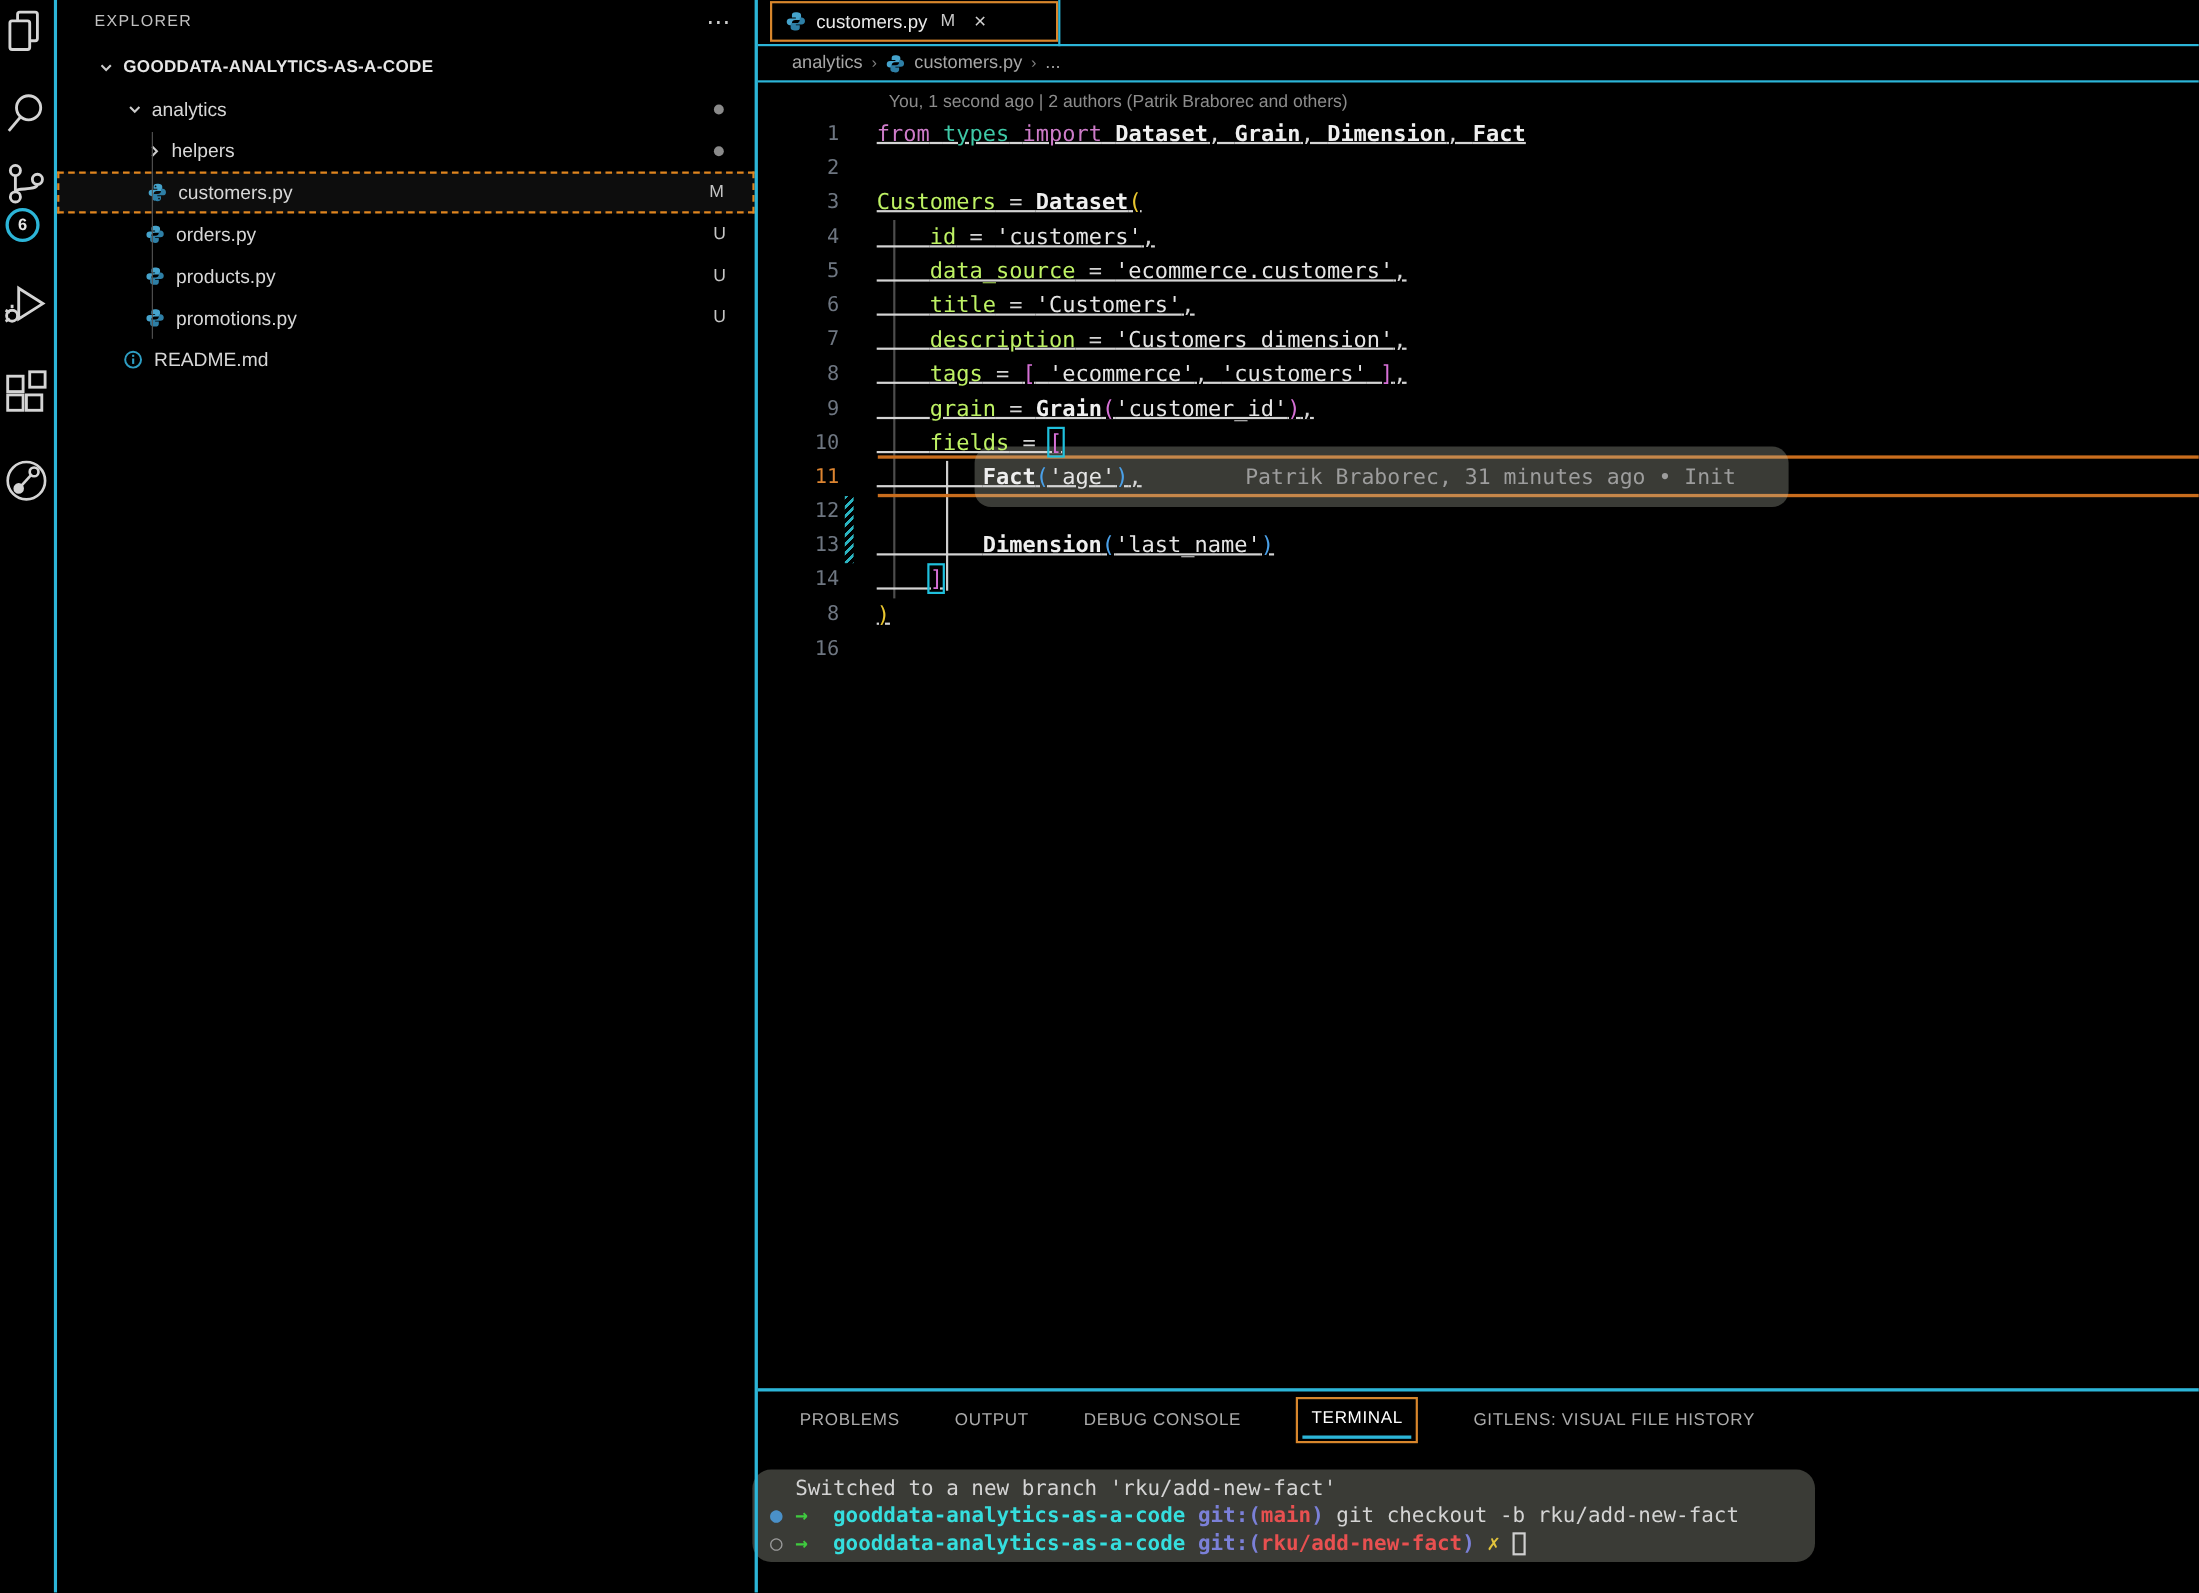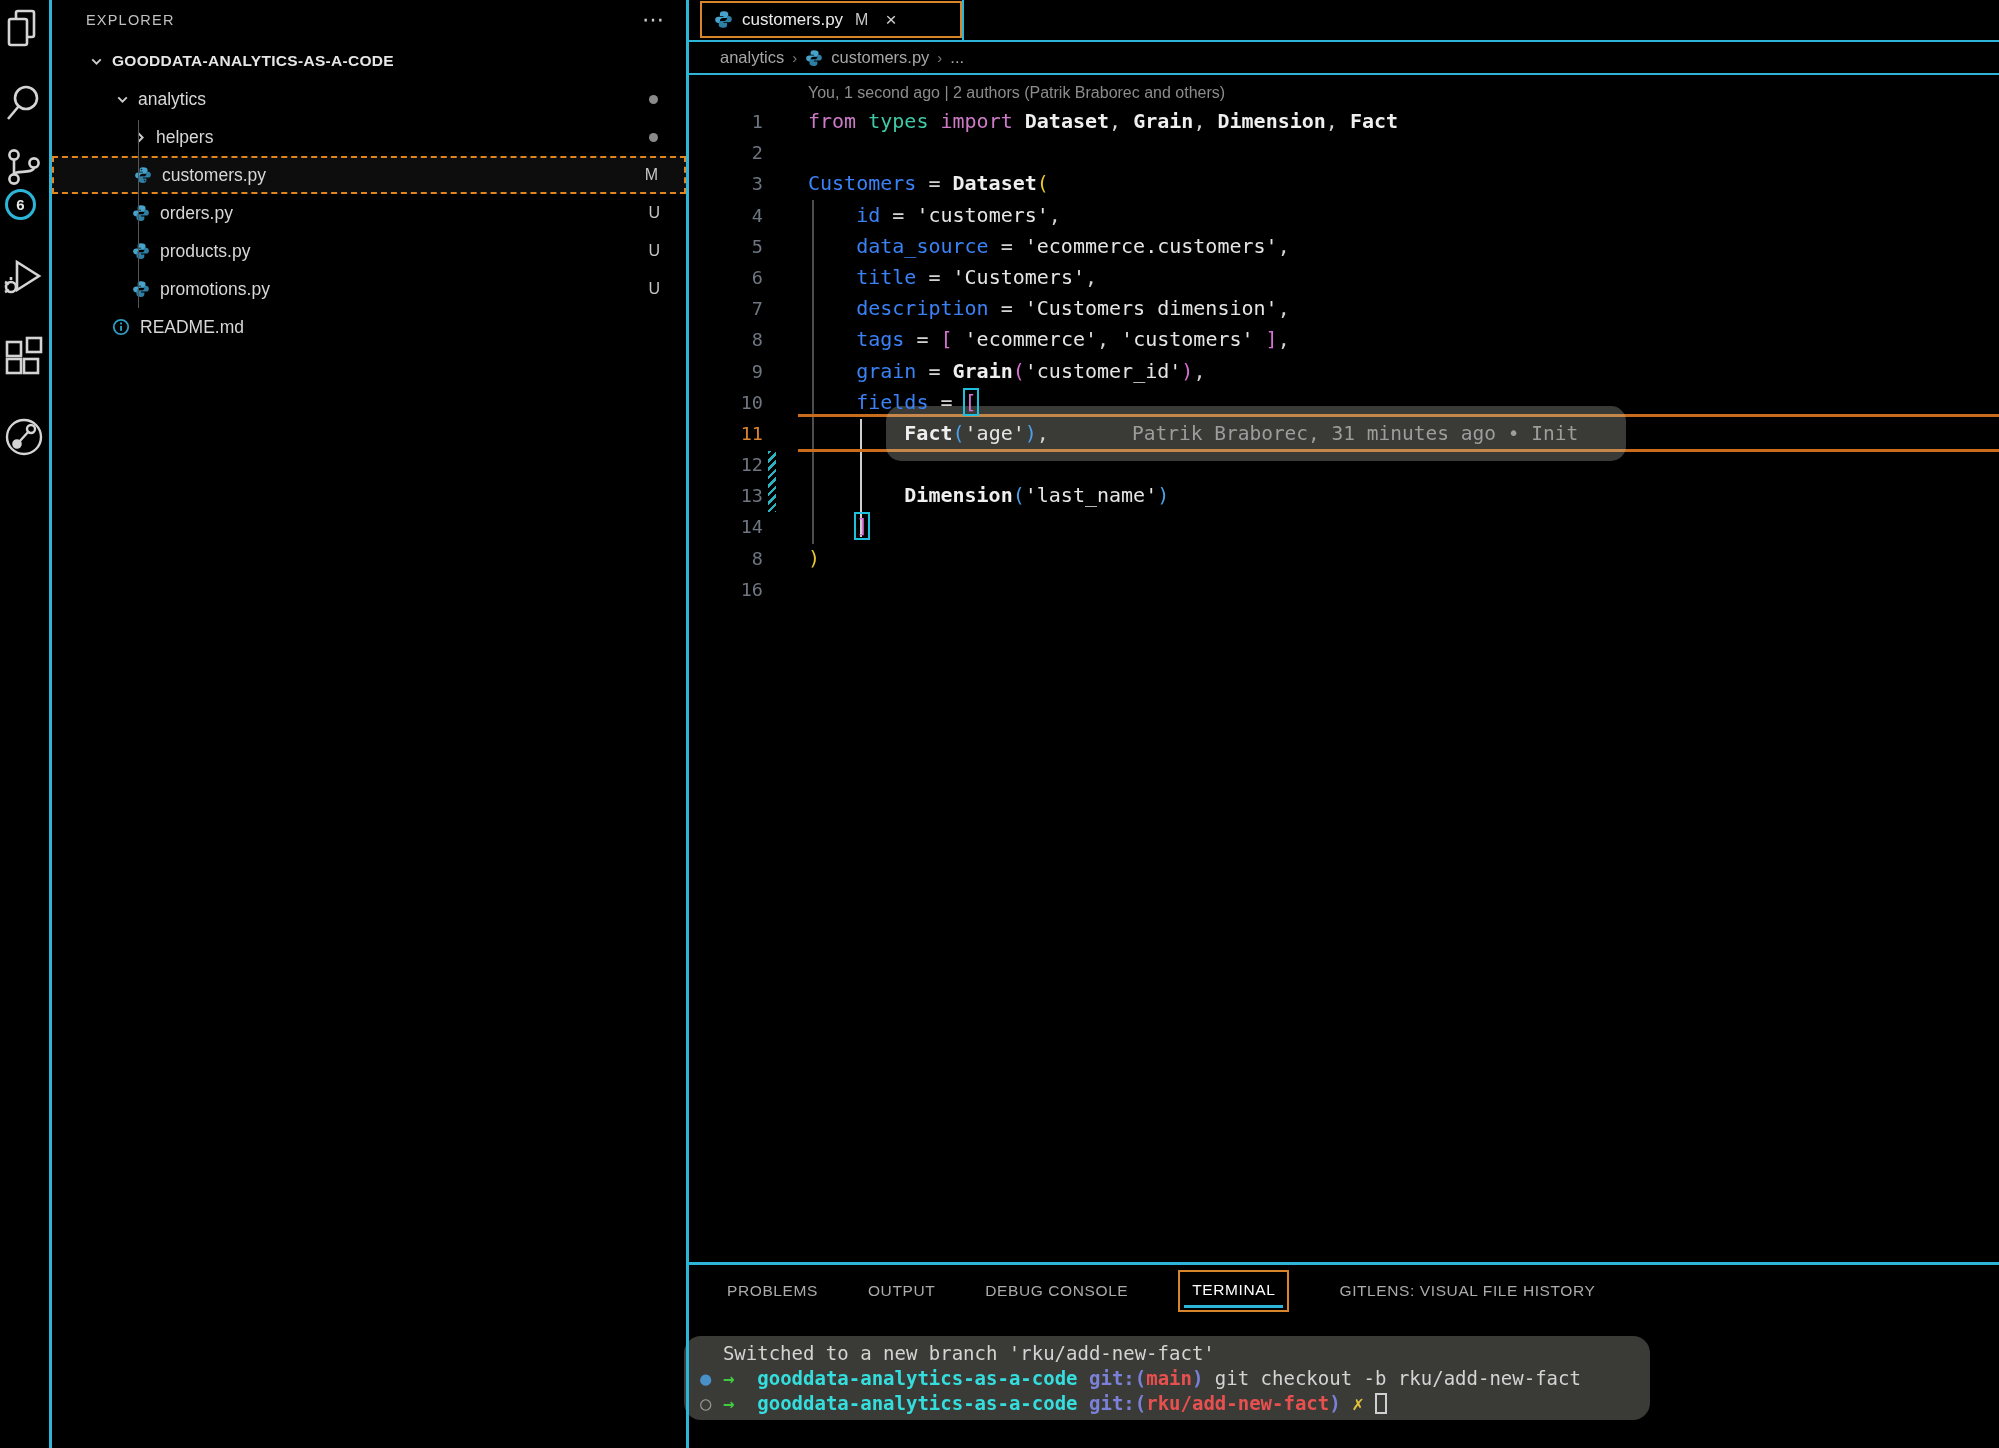--- a/index.html
+++ b/index.html
@@ -53,34 +53,34 @@
   .breadcrumb { position:absolute; left:0; top:42px; right:0; height:33px; display:flex; align-items:center;
                 padding-left:31px; gap:8px; color:#a6a6a6; font-size:16.5px; border-bottom:2px solid #2cb5d8; }
   .breadcrumb .bsep { color:#7f7f7f; font-size:15px; }
   .breadcrumb .pyicon { width:18px; height:18px; }
 
   .blame-top { position:absolute; left:119px; top:84px; color:#8c8c8c; font-size:16px; }
 
   .code { position:absolute; left:0; top:106px; right:0; font-family:"DejaVu Sans Mono", monospace; }
   .row { position:relative; height:31.2px; line-height:31.2px; font-size:20px; }
   .row .num { position:absolute; left:0; top:0; width:74px; text-align:right; color:#6e7681; font-size:18.5px; }
-  .row .codeline { position:absolute; left:119px; top:0; white-space:pre; z-index:2; }
+  .row .codeline { position:absolute; left:108px; top:0; white-space:pre; z-index:2;text-decoration:underline; }
   .row-hl .num { color:#dd8531; }
   .hl-border-top    { position:absolute; left:109px; right:0; top:308px; height:2.5px; background:#c96d1d; z-index:1; }
   .hl-border-bottom { position:absolute; left:109px; right:0; top:343px; height:2.5px; background:#c96d1d; z-index:1; }
   .hl-overlay { position:absolute; left:197px; top:300px; width:740px; height:55px; border-radius:15px;
                 background:rgba(193,197,180,0.30); z-index:1; }
   .blame-inline { position:absolute; left:443px; top:312px; color:#9d9d9d; font-size:19.5px; line-height:31.2px;
                   font-family:"DejaVu Sans Mono", monospace; z-index:2; white-space:pre; }
   .guide-1 { position:absolute; left:123px; top:94px; width:1.5px; height:344px; background:#4d4d4d; }
   .guide-2 { position:absolute; left:171px; top:313px; width:1.5px; height:118px; background:#cfcfcf; }
   .gutter-mod { position:absolute; left:79px; top:345px; width:8px; height:61px;
                 background:repeating-linear-gradient(135deg,#2bb3c0 0 2.5px,transparent 2.5px 6px); }
 
-  .tk-kw{color:#cd7bc8} .tk-ty{color:#3fc9a7} .tk-vr{color:#3b82f6}
+  .tk-kw{color:#cd7bc8} .tk-ty{color:#3fc9a7} .tk-vr{color:#bef264}
   .tk-fn{color:#efefef;font-weight:700} .tk-st{color:#e5e5e5} .tk-pn{color:#d4d4d4}
   .tk-b1{color:#e9c62f} .tk-b2{color:#d670d6} .tk-b3{color:#4aa0e8}
   .tk-match{outline:2px solid #1fc0dd;}
 
   
   .panel-border { position:absolute; left:0; top:1262px; right:0; height:2.5px; background:#2cb5d8; }
   .ptabs { position:absolute; left:0; top:1268px; right:0; height:46px; display:flex; align-items:center;
            padding-left:38px; gap:50px; }
   .ptab { color:#ababab; font-size:15.5px; letter-spacing:0.6px; }
   .ptab-box { position:relative; border:2.5px solid #d8862c; padding:9px 12px 11px 12px;text-align:right; }

